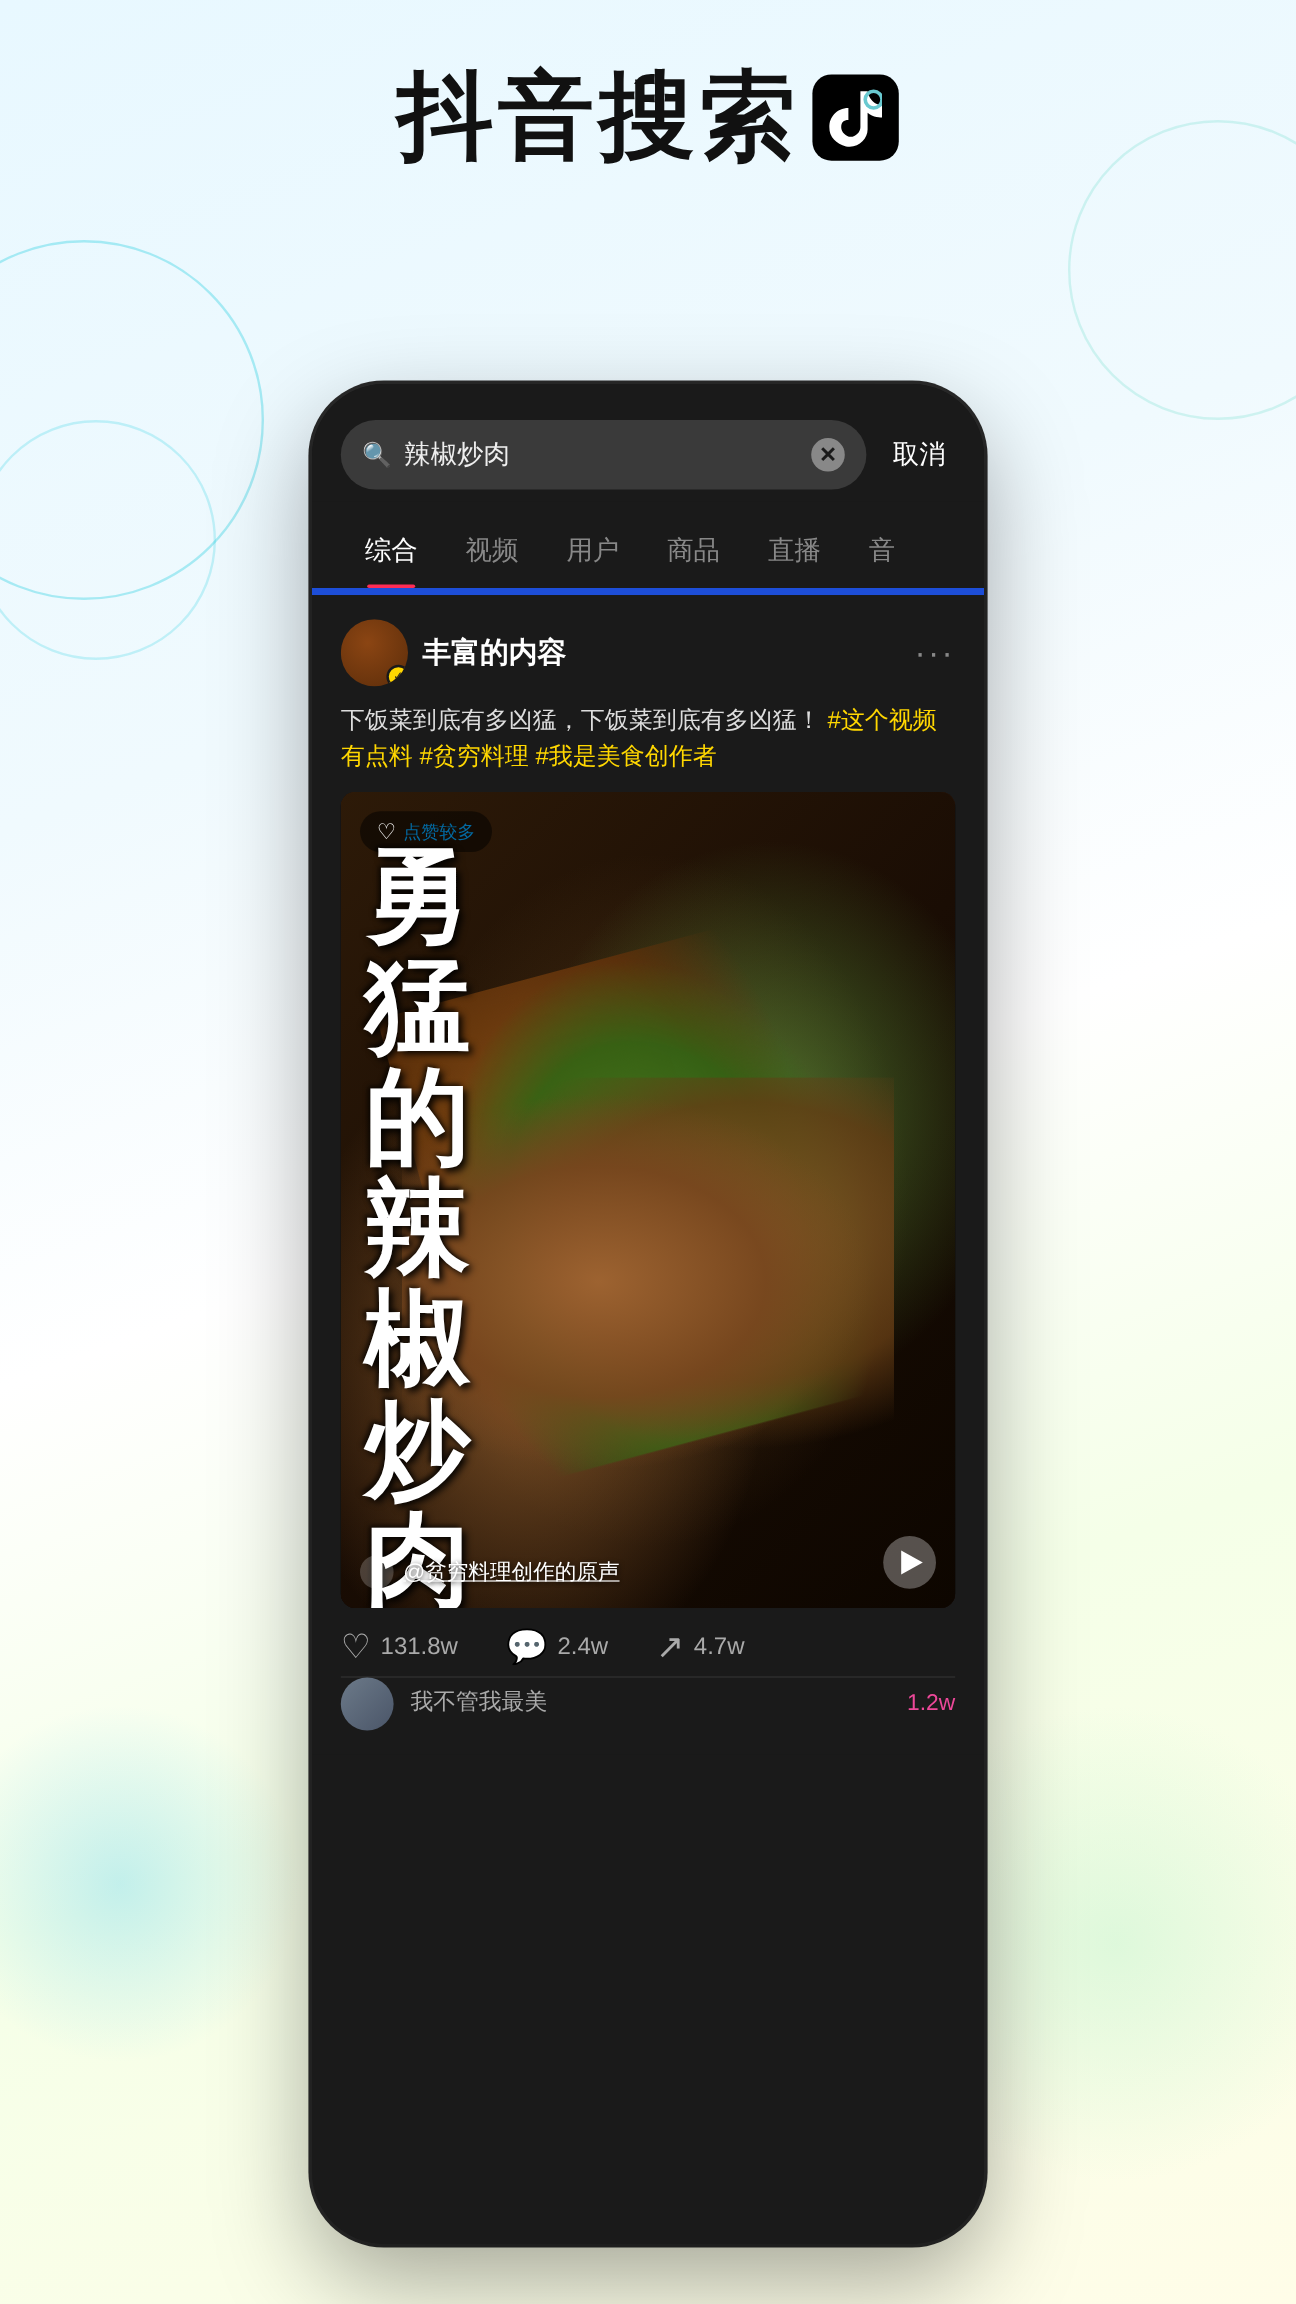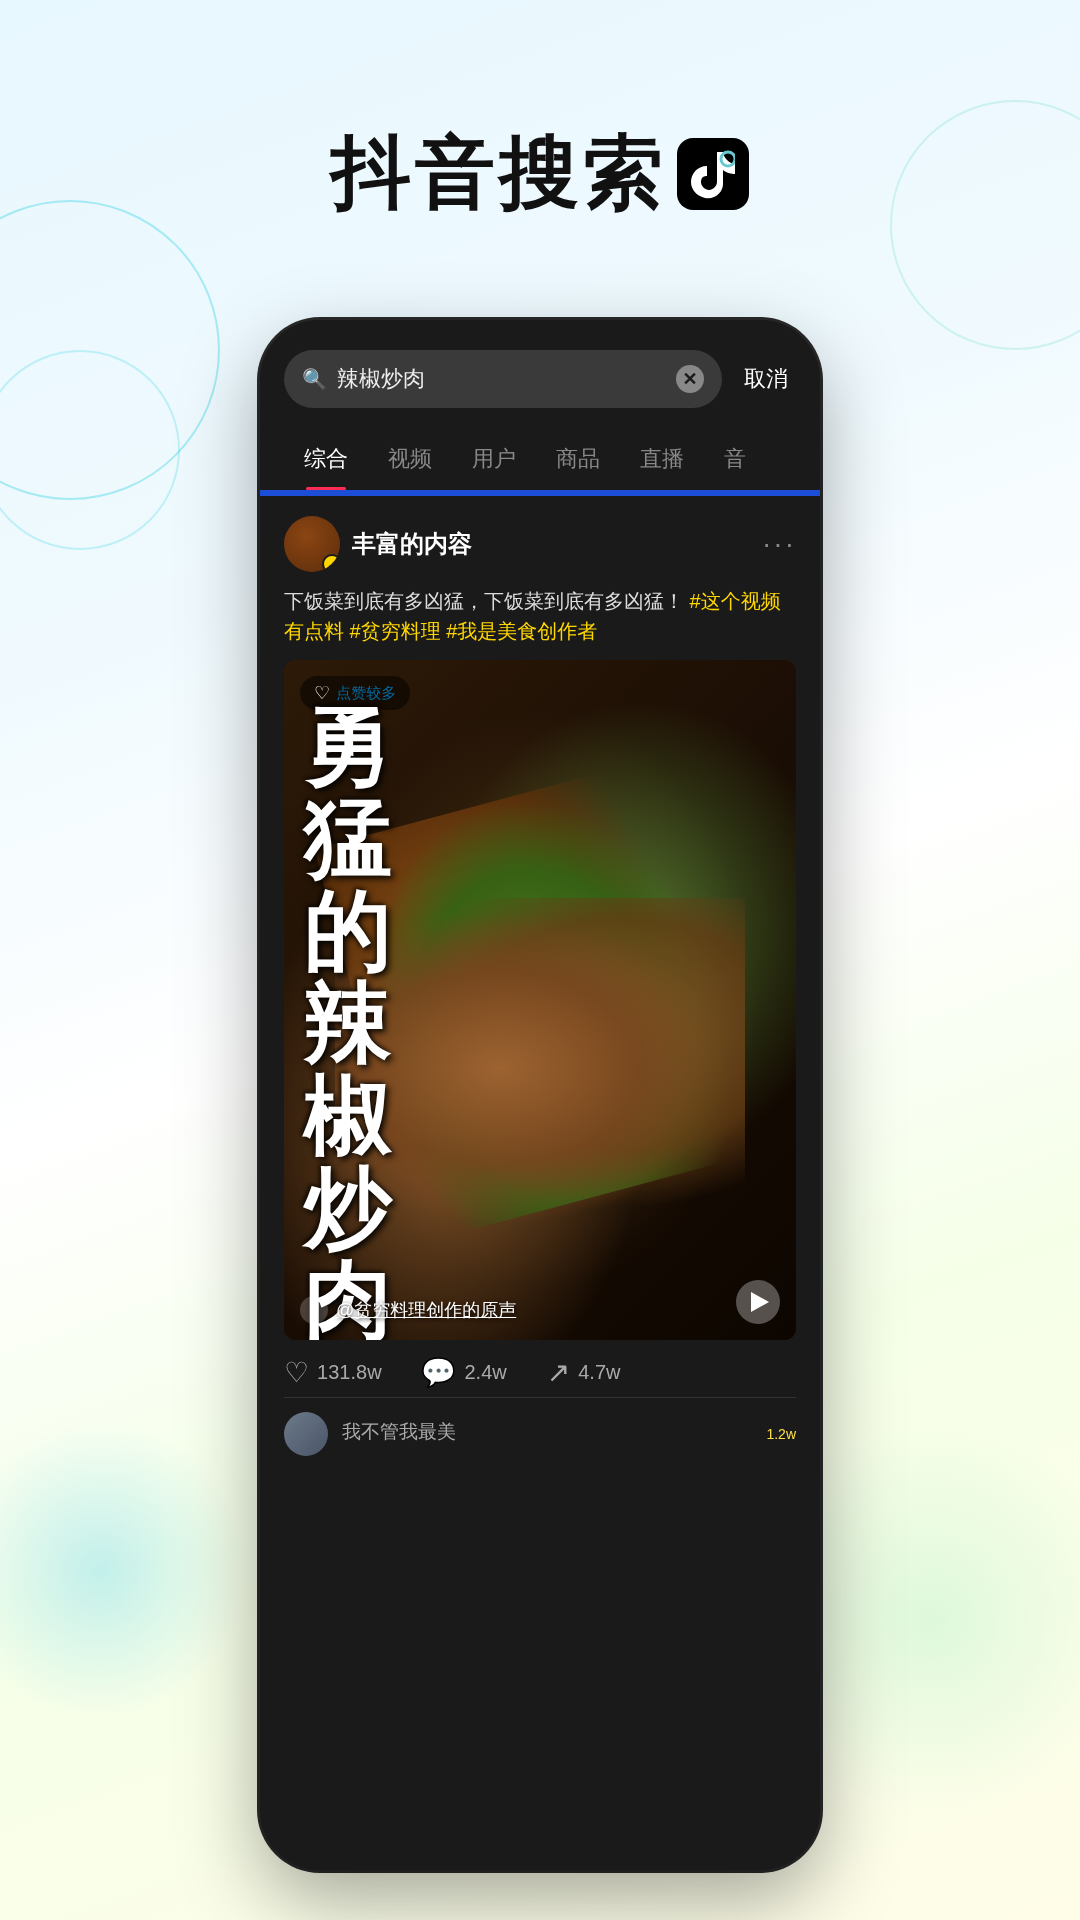--- a/index.html
+++ b/index.html
@@ -53,21 +53,21 @@
       position: absolute;
       width: 300px;
       height: 300px;
       background: radial-gradient(circle, rgba(100, 210, 240, 0.35) 0%, transparent 70%);
       bottom: 200px;
       left: -50px;
     }
 
     .page-header {
       text-align: center;
-      padding-top: 120px;
+      padding-top: 44px;
       padding-bottom: 40px;
       position: relative;
       z-index: 2;
     }
 
     .main-title-row {
       display: flex;
       align-items: center;
       justify-content: center;
       gap: 10px;
@@ -425,21 +425,20 @@
     }
 
     .interact-count {
       color: #aaa;
       font-size: 20px;
     }
 
     
     .comment-preview {
       border-top: 1px solid #333;
-      padding-top: 14px;
       display: flex;
       align-items: center;
       gap: 14px;
     }
 
     .commenter-avatar {
       width: 44px;
       height: 44px;
       border-radius: 50%;
       background: linear-gradient(135deg, #6c7a89, #4a5568);
@@ -455,22 +454,22 @@
       color: #aaa;
       margin-bottom: 4px;
     }
 
     .comment-text {
       font-size: 19px;
       color: #ccc;
     }
 
     .comment-count {
-      color: #fde047;
-      font-size: 14px;
+      color: #ec4899;
+      font-size: 19px;
       white-space: nowrap;
       margin-left: 37px;
     }
 
     
     .tiktok-icon-wrap {
       display: inline-flex;
       align-items: center;
       justify-content: center;
       width: 72px;

